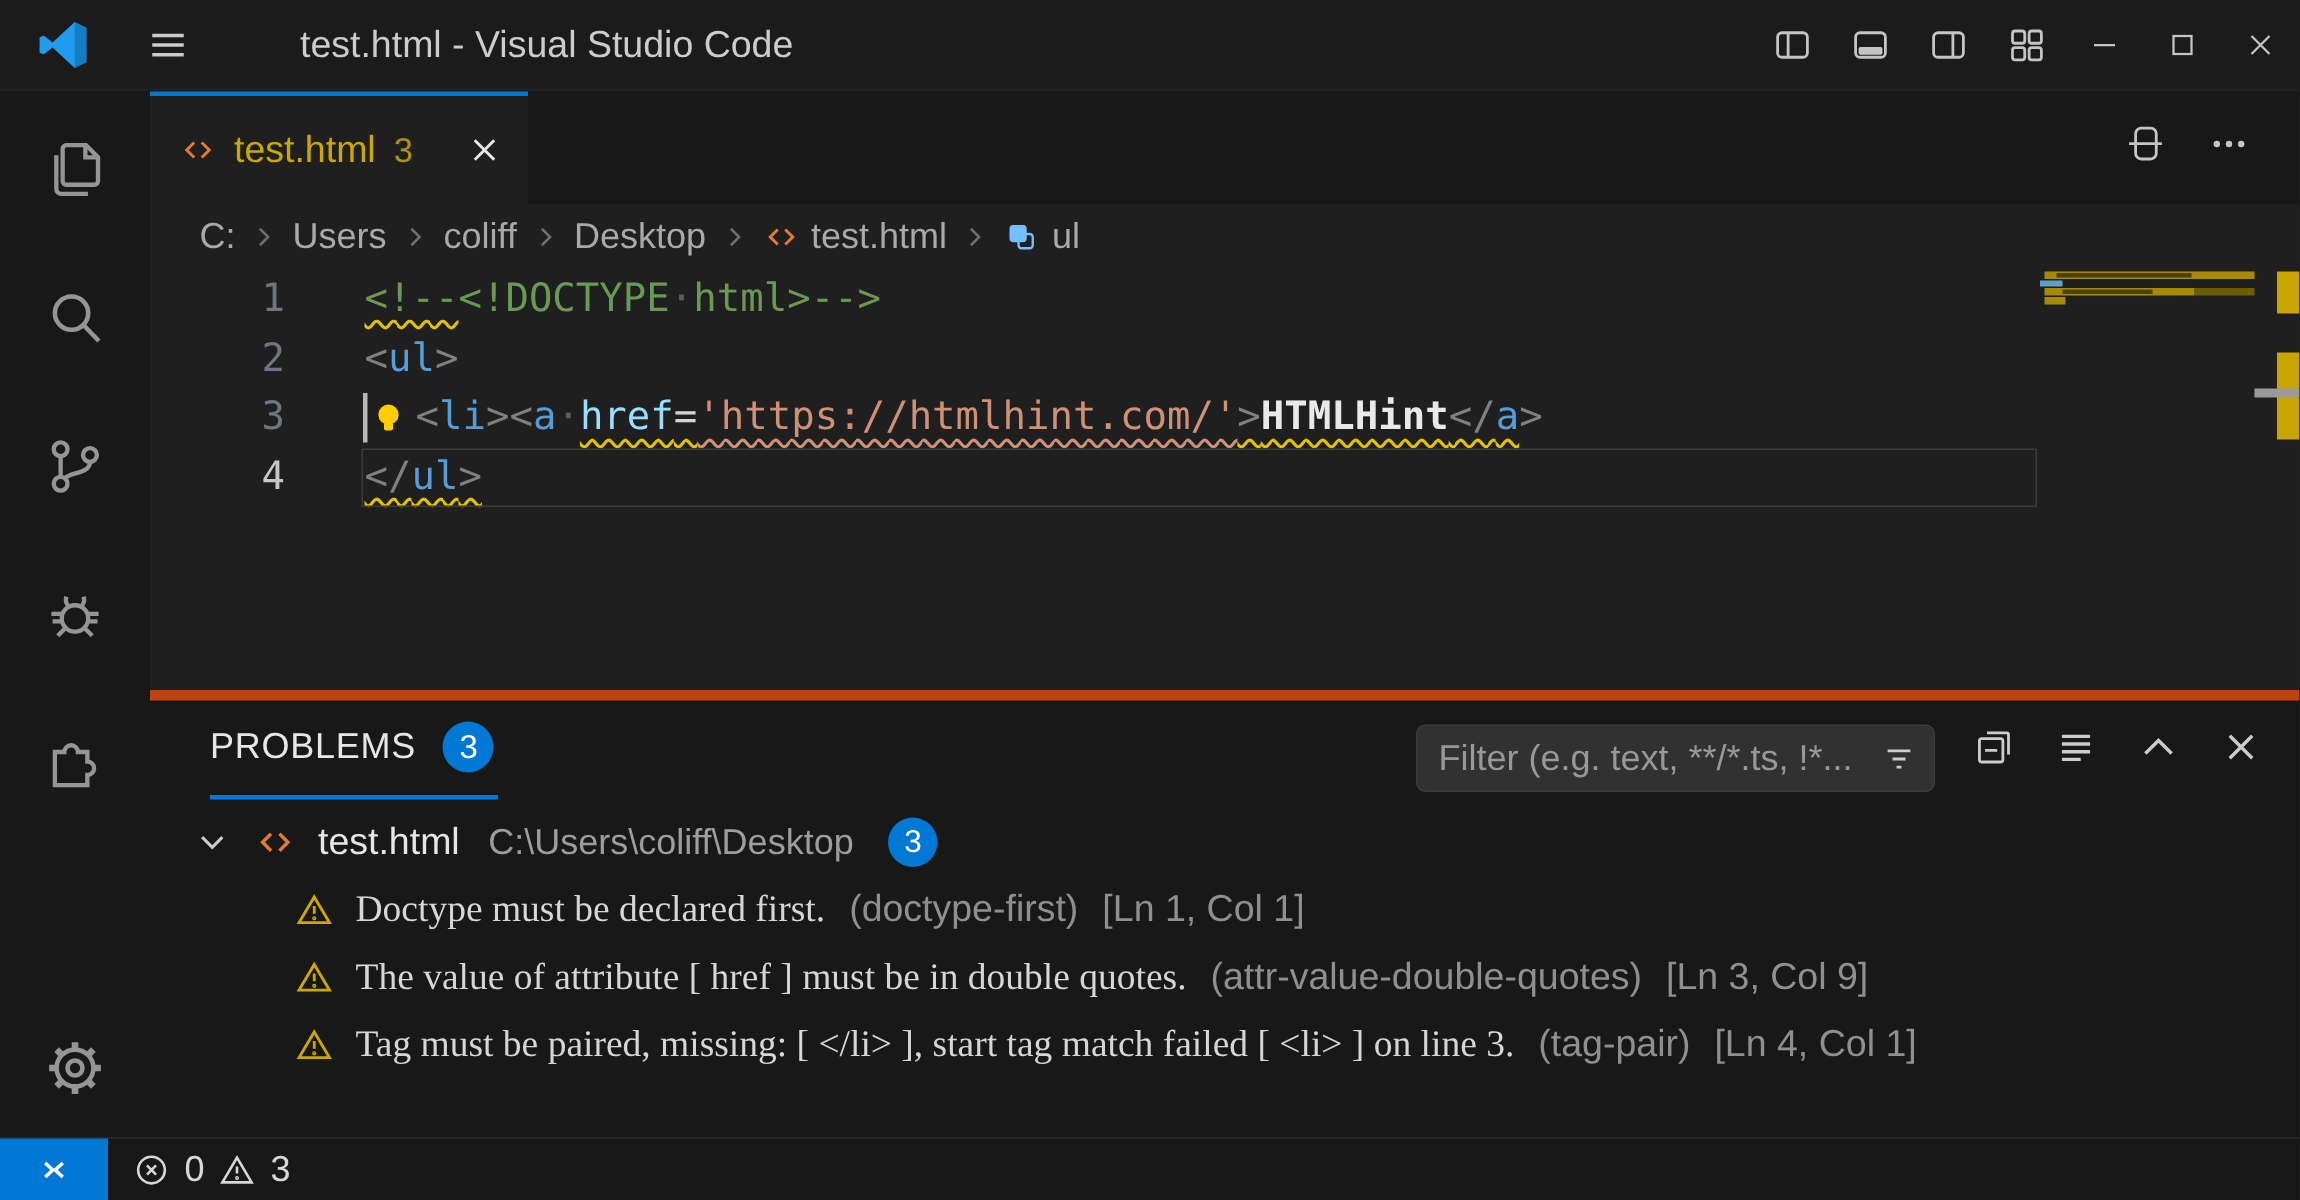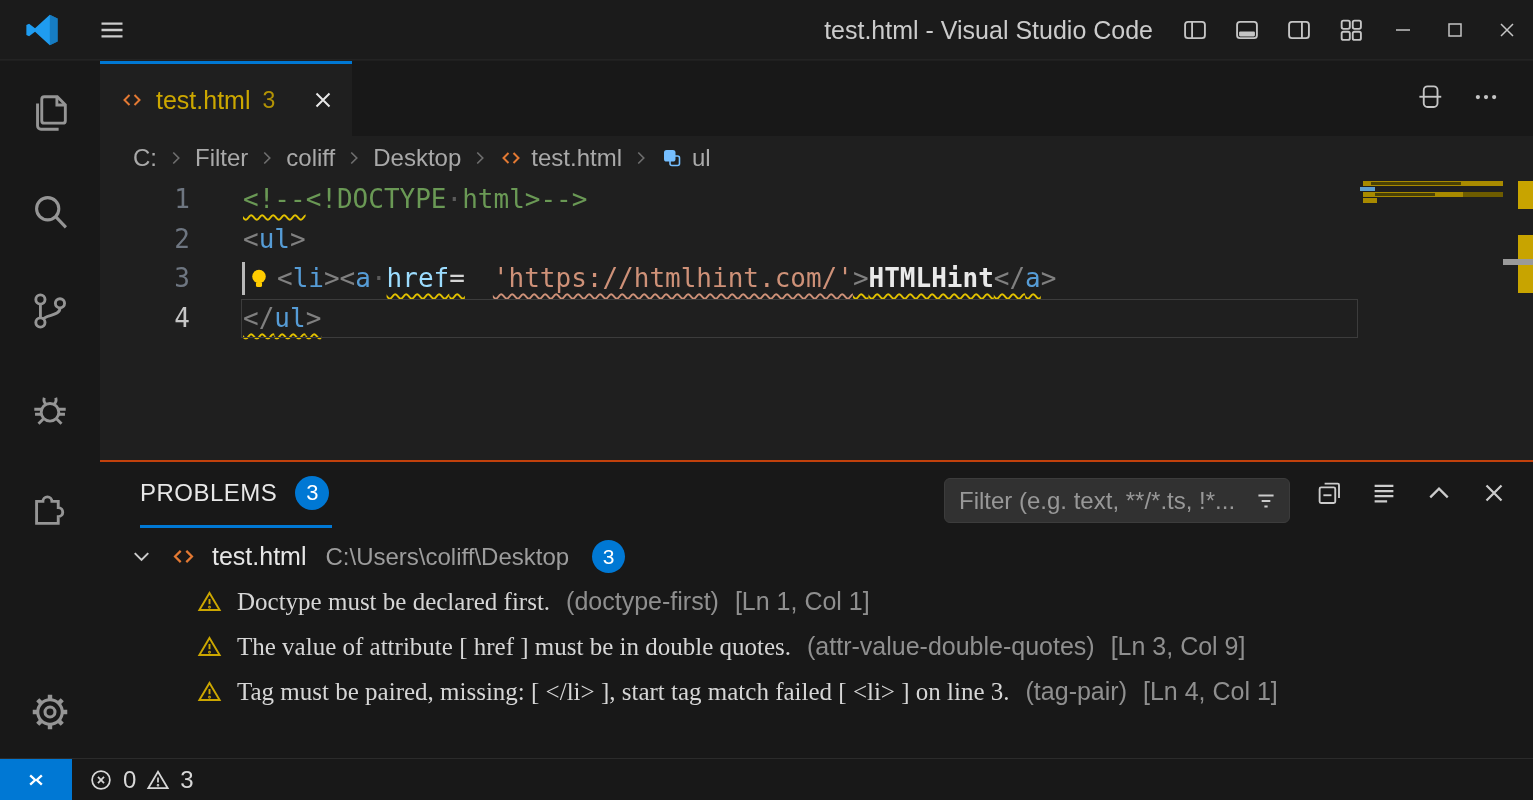--- a/index.html
+++ b/index.html
@@ -4,21 +4,21 @@
 <style>
   * { margin:0; padding:0; box-sizing:border-box; }
   html,body { width:1533px; height:800px; overflow:hidden; background:#1F1F1F;
     font-family:"Liberation Sans", sans-serif; color:#CCCCCC; }
   .app { position:relative; width:1533px; height:800px; }
 
   
   .titlebar { position:absolute; left:0; top:0; right:0; height:60px; background:#1B1B1B; border-bottom:1px solid #232323; }
   .vscode-logo { position:absolute; left:25px; top:13px; width:34px; height:34px; }
   .menu-icon { position:absolute; left:94px; top:16px; width:36px; height:28px; color:#CCCCCC; }
-  .tb-title { position:absolute; left:200px; right:380px; top:0; height:60px; line-height:60px; text-align:right; font-size:25px; color:#CCCCCC; white-space:nowrap; }
+  .tb-title { position:absolute; left:200px; right:380px; top:0; height:60px; line-height:60px; text-align:left; font-size:25px; color:#CCCCCC; white-space:nowrap; }
   .tb-right { position:absolute; right:0; top:0; height:60px; display:flex; align-items:center; }
   .tb-btn { width:52px; height:60px; display:flex; align-items:center; justify-content:center; color:#C5C5C5; }
   .tb-btn svg { width:28px; height:28px; }
   .tb-btn.small svg { width:24px; height:24px; }
 
   
   .activitybar { position:absolute; left:0; top:61px; width:100px; bottom:42px; background:#181818; display:flex; flex-direction:column; align-items:center; padding-top:22px; }
   .ab-icon { width:60px; height:60px; margin-bottom:39px; display:flex; align-items:center; justify-content:center; color:#959595; }
   .ab-icon svg { width:46px; height:46px; }
   .ab-spacer { flex:1; }
@@ -42,21 +42,21 @@
   
   .code { position:relative; font-family:"DejaVu Sans Mono", monospace; font-size:26px; }
   .code-line { position:relative; height:39.5px; line-height:39.5px; white-space:pre; }
   .ln { position:absolute; left:0; top:0; width:90px; text-align:right; color:#6E7681; }
   .ln.active { color:#C6C6C6; }
   .lc { display:block; padding-left:143px; }
   .tok-comment { color:var(--comment); }
   .tok-punct { color:var(--punctuation); }
   .tok-tag { color:var(--tag); }
   .tok-attr { color:var(--attribute); }
-  .tok-string { color:var(--string);margin-left:28px; }
+  .tok-string { color:var(--string); }
   .tok-text { color:var(--text-token); font-weight:bold; }
   .tok-default { color:#D4D4D4; }
   .tok-whitespace { color:#5B5B5B; }
   .sq-warning { text-decoration:underline wavy var(--squiggle-warning); text-decoration-thickness:2px; text-underline-offset:6px; text-decoration-skip-ink:none; }
   .sq-string { text-decoration:underline wavy var(--string); text-decoration-thickness:2px; text-underline-offset:6px; text-decoration-skip-ink:none; }
   .cur-line-border { position:absolute; left:141px; top:0; width:1117px; height:39px; border:1px solid #3C3C3C; pointer-events:none; }
   .cursor { position:absolute; left:142px; top:3px; width:3px; height:33px; background:#B8B8B8; }
   .bulb { position:absolute; left:145px; top:6px; width:28px; height:28px; }
 
   
@@ -69,21 +69,21 @@
   .mm3b { left:108px; top:19px; width:40px; height:5px; background:#6E5C00; }
   .mm3i { left:20px; top:20px; width:60px; height:3px; background:#4A4105; }
   .mm4 { left:8px; top:25px; width:14px; height:5px; background:#A88A00; }
   .ruler { position:absolute; left:1418px; top:0; width:15px; height:399px; }
   .or-mark { position:absolute; left:0; width:15px; background:#C8A400; }
   .or1 { top:120px; height:28px; }
   .or2 { top:174px; height:58px; }
   .or-cursor { position:absolute; left:-15px; width:30px; top:198px; height:6px; background:#9A9A9A; }
 
   
-  .panel { position:absolute; left:100px; top:460px; width:1433px; height:298px; background:#181818; border-top:2px solid #c2410c; }
+  .panel { position:absolute; left:100px; top:460px; width:1433px; height:298px; background:#181818; border-top:7px solid #c2410c; }
   .panel-header { position:relative; height:66px; }
   .problems-tab { position:absolute; left:40px; top:14px; display:flex; align-items:center; gap:18px; }
   .problems-label { font-size:24px; color:#E7E7E7; letter-spacing:.5px; }
   .badge { min-width:34px; height:34px; border-radius:17px; background:var(--badge); color:#FFFFFF; font-size:22px; display:flex; align-items:center; justify-content:center; }
   .tab-underline { position:absolute; left:40px; top:63px; width:192px; height:3px; background:var(--accent); }
   .filter-box { position:absolute; left:844px; top:16px; width:346px; height:45px; background:#313131; border:1px solid #3C3C3C; border-radius:6px; display:flex; align-items:center; padding:0 10px 0 14px; }
   .filter-box input { flex:1; min-width:0; background:transparent; border:none; outline:none; color:#CCCCCC; font-size:24px; font-family:"Liberation Sans", sans-serif; }
   .filter-box input::placeholder { color:#989898; opacity:1; }
   .filter-icon { width:26px; height:26px; color:#CCCCCC; flex:none; }
   .panel-actions { position:absolute; right:24px; top:16px; display:flex; align-items:center; gap:25px; color:#CCCCCC; }
@@ -251,21 +251,21 @@
     <div class="breadcrumbs" id="breadcrumbs">
         <span class="bc-item">
           <span>C:</span>
         </span>
         <span class="bc-sep">
           <svg viewBox="0 0 24 24" fill="none" stroke="currentColor" stroke-width="1.8" style="width: 100%; height: 100%; display: block;">
             <path d="M9 6l6 6-6 6"></path>
           </svg>
         </span>
         <span class="bc-item">
-          <span>Filter</span>
+          <span>Users</span>
         </span>
         <span class="bc-sep">
           <svg viewBox="0 0 24 24" fill="none" stroke="currentColor" stroke-width="1.8" style="width: 100%; height: 100%; display: block;">
             <path d="M9 6l6 6-6 6"></path>
           </svg>
         </span>
         <span class="bc-item">
           <span>coliff</span>
         </span>
         <span class="bc-sep">

